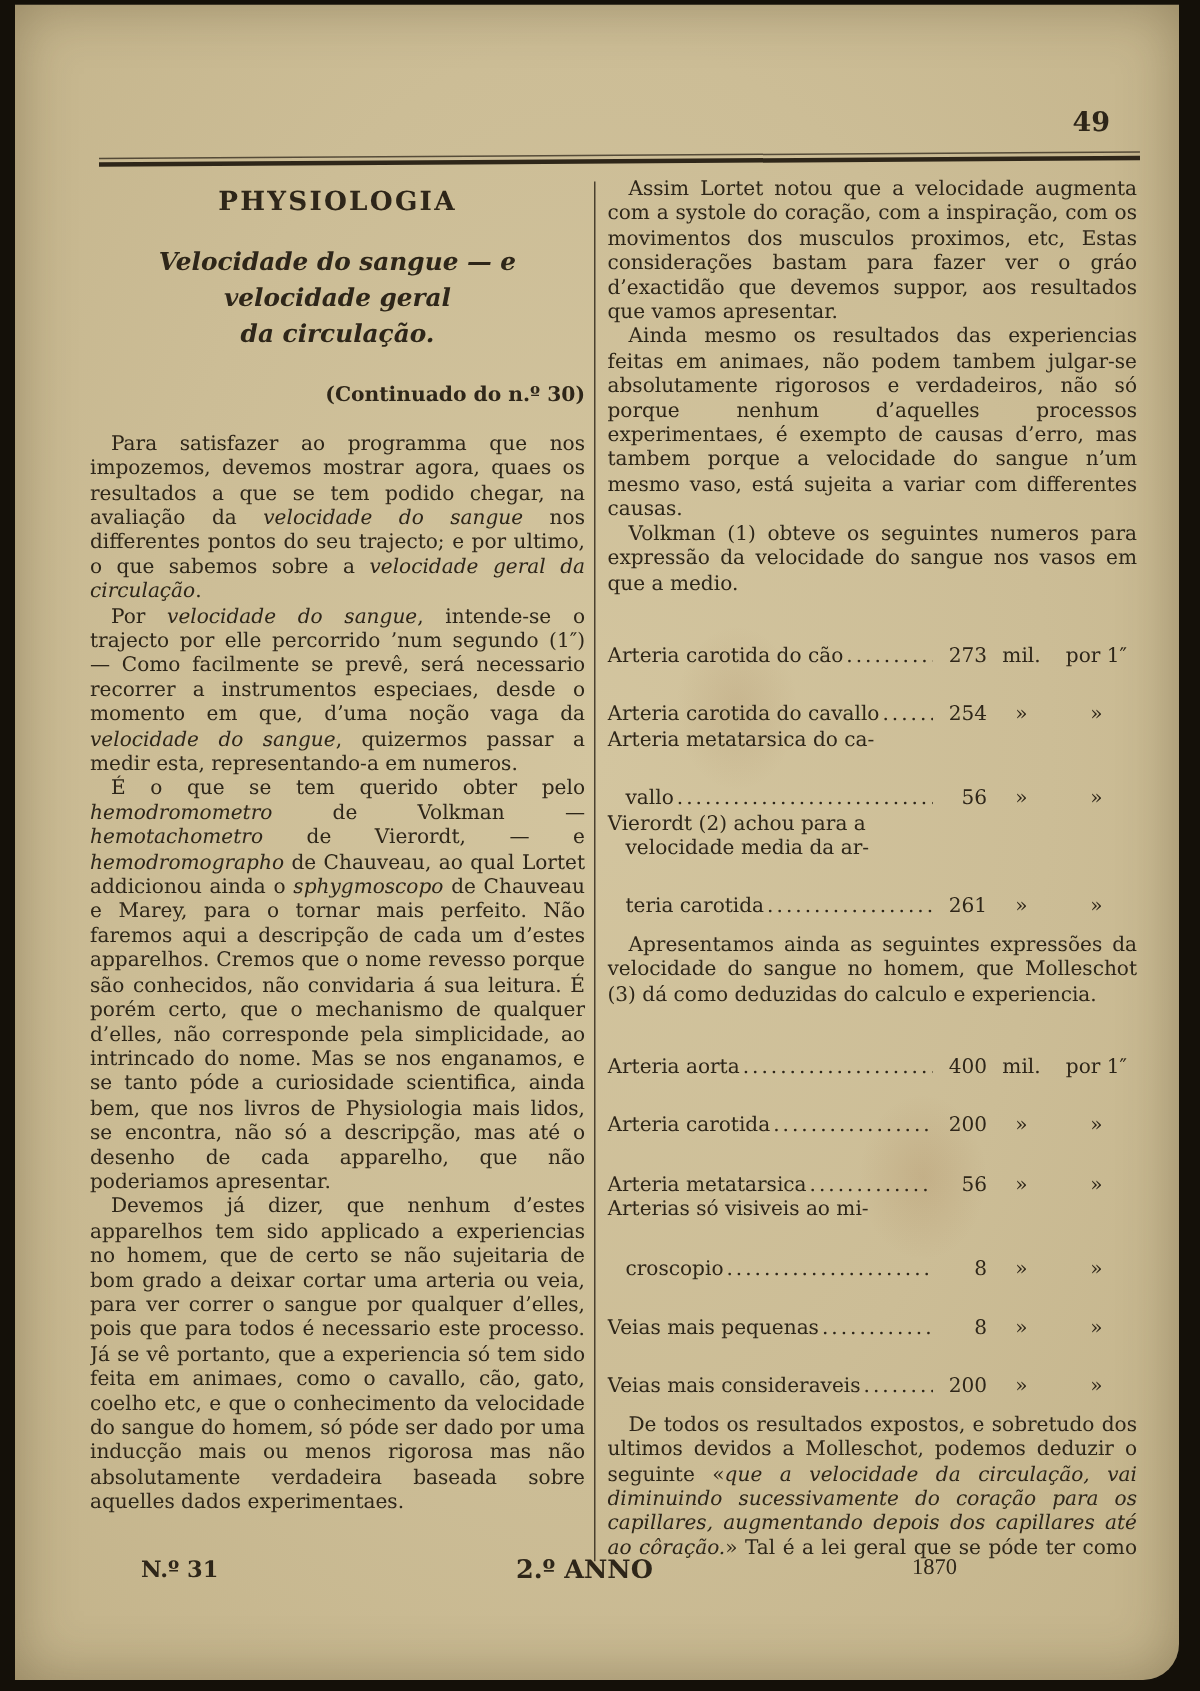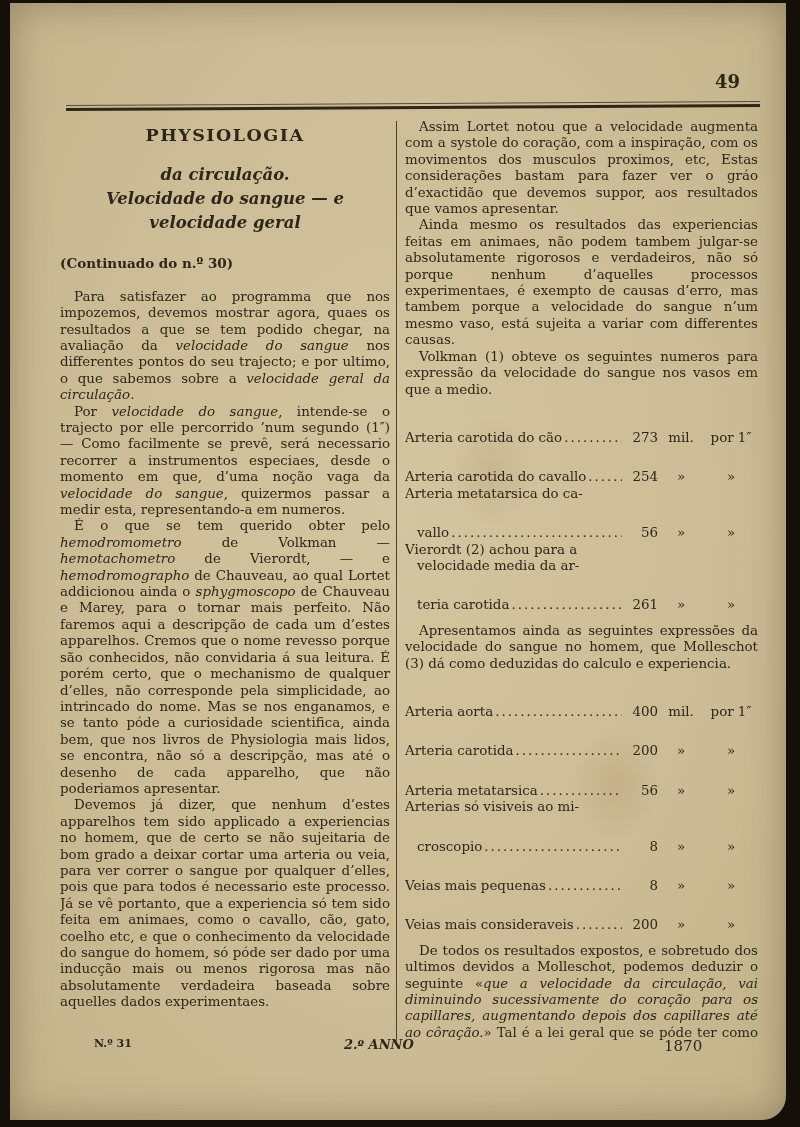--- a/index.html
+++ b/index.html
@@ -35,66 +35,66 @@
   .col{overflow:hidden;}
   .col-left{width:330px;}
   .divider{width:1px;background:rgba(40,32,20,0.8);margin:2px 8px 0 6px;}
   .col-right{flex:1;}
   
   .section-title{
     margin:6px 0 18px 0;text-align:center;font-size:17.5px;font-weight:bold;
     letter-spacing:1.5px;
   }
   .subtitle{text-align:center;font-style:italic;font-weight:bold;font-size:16.5px;line-height:1.45;margin-bottom:20px;}
-  .continuation{text-align:left;font-size:13.5px;font-weight:bold;margin-bottom:18px;}
+  .continuation{text-align:right;font-size:13.5px;font-weight:bold;margin-bottom:18px;}
   
   .para-group p.para{margin:0;font-size:13.4px;line-height:16.4px;text-align:justify;text-indent:14px;}
   .para-group p.para em{font-style:italic;}
   
   .vtable{margin:9px 0;font-size:13.4px;line-height:16.4px;}
   .t-row{margin:0;}
   .t-line{white-space:nowrap;}
   .t-line.cont,.t-last.cont{padding-left:12px;}
   .t-last{display:flex;align-items:baseline;}
   .t-text{white-space:nowrap;}
   .t-dots{flex:1;overflow:hidden;white-space:nowrap;margin:0 2px;min-width:0;}
   .t-dots::before{content:"..................................................................";letter-spacing:2px;}
   .t-val{width:34px;text-align:right;flex:none;}
   .t-unit{width:46px;text-align:center;flex:none;margin-top:23px;}
   .t-per{width:54px;text-align:center;flex:none;}
   
   .footnotes{margin-top:12px;font-size:12px;line-height:15px;}
   .footnote{text-align:justify;text-indent:14px;margin:0;}
   
   .page-footer{position:absolute;top:1034px;left:0;right:0;height:20px;font-size:13px;}
-  .footer-issue{position:absolute;left:84px;font-weight:bold;font-size:11px;}
-  .footer-volume{position:absolute;left:334px;font-weight:bold;font-size:13px;font-style:italic;}
-  .footer-year{position:absolute;left:654px;font-size:15px;}
+  .footer-issue{position:absolute;left:84px;font-weight:bold;font-size:15px;}
+  .footer-volume{position:absolute;left:334px;font-weight:bold;font-size:17px;}
+  .footer-year{position:absolute;left:598px;font-size:15px;font-family:Liberation Serif, serif;}
 </style>
 </head>
 <body>
 
 <div class="scan">
   <div class="page">
 
     <div class="page-header">
       <span class="page-number">49</span>
     </div>
     <div class="header-rule">
       <div class="rule-thin"></div>
       <div class="rule-thick"></div>
     </div>
 
     <div class="columns">
 
       <div class="col col-left">
         <h2 class="section-title">PHYSIOLOGIA</h2>
         <div class="subtitle">
+          <div>Velocidade do sangue — e velocidade geral</div>
           <div>da circulação.</div>
-          <div>Velocidade do sangue — e velocidade geral</div>
         </div>
         <div class="continuation">(Continuado do n.º 30)</div>
         <div class="para-group">
             <p class="para"><span>Para satisfazer ao programma que nos impozemos, devemos mostrar agora, quaes os resultados a que se tem podido chegar, na avaliação da </span><em>velocidade do sangue</em><span> nos differentes pontos do seu trajecto; e por ultimo, o que sabemos sobre a </span><em>velocidade geral da circulação</em><span>.</span></p>
             <p class="para"><span>Por </span><em>velocidade do sangue</em><span>, intende-se o trajecto por elle percorrido ’num segundo (1″) — Como facilmente se prevê, será necessario recorrer a instrumentos especiaes, desde o momento em que, d’uma noção vaga da </span><em>velocidade do sangue</em><span>, quizermos passar a medir esta, representando-a em numeros.</span></p>
             <p class="para"><span>É o que se tem querido obter pelo </span><em>hemodromometro</em><span> de Volkman — </span><em>hemotachometro</em><span> de Vierordt, — e </span><em>hemodromographo</em><span> de Chauveau, ao qual Lortet addicionou ainda o </span><em>sphygmoscopo</em><span> de Chauveau e Marey, para o tornar mais perfeito. Não faremos aqui a descripção de cada um d’estes apparelhos. Cremos que o nome revesso porque são conhecidos, não convidaria á sua leitura. É porém certo, que o mechanismo de qualquer d’elles, não corresponde pela simplicidade, ao intrincado do nome. Mas se nos enganamos, e se tanto póde a curiosidade scientifica, ainda bem, que nos livros de Physiologia mais lidos, se encontra, não só a descripção, mas até o desenho de cada apparelho, que não poderiamos apresentar.</span></p>
             <p class="para"><span>Devemos já dizer, que nenhum d’estes apparelhos tem sido applicado a experiencias no homem, que de certo se não sujeitaria de bom grado a deixar cortar uma arteria ou veia, para ver correr o sangue por qualquer d’elles, pois que para todos é necessario este processo. Já se vê portanto, que a experiencia só tem sido feita em animaes, como o cavallo, cão, gato, coelho etc, e que o conhecimento da velocidade do sangue do homem, só póde ser dado por uma inducção mais ou menos rigorosa mas não absolutamente verdadeira baseada sobre aquelles dados experimentaes.</span></p>
           </div>
       </div>
 

